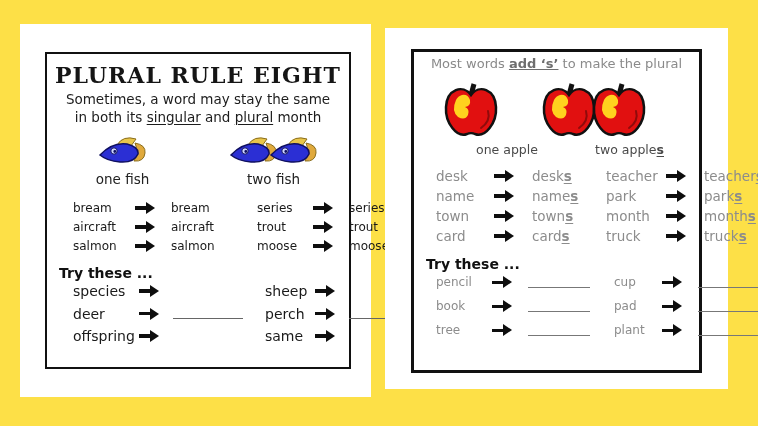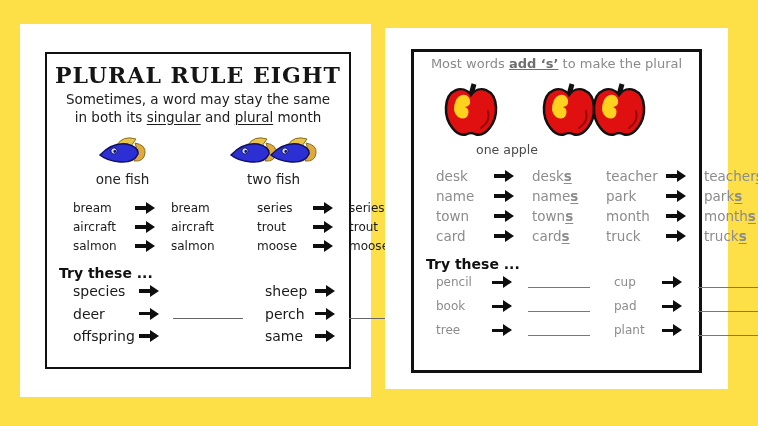--- a/index.html
+++ b/index.html
@@ -192,20 +192,21 @@
           <svg width="58" height="60" viewBox="0 0 56 60">
             <path d="M28 14 L31 3" stroke="#111" stroke-width="5" fill="none"></path>
             <path d="M28 14 C 20 3 4 8 3 26 C 2 42 14 57 24 53 C 26 52 30 52 32 53 C 42 57 54 42 53 26 C 52 8 36 3 28 14 Z" fill="#e11010" stroke="#111" stroke-width="2.5"></path>
             <path d="M13 19 q -5 11 2 17 q 7 4 10 -2 q 2 -6 -3 -8 q 6 -1 5 -7 q -2 -6 -8 -5 q -4 1 -6 5 Z" fill="#ffd21e"></path>
             <path d="M45 30 q 3 10 -7 17" stroke="#8f0b0b" fill="none" stroke-width="2" stroke-linecap="round"></path>
           </svg>
         </div>
       </div>
       <div class="cap-row apple-caps">
         <div class="cap cap-gray c1">one apple</div>
+        <div class="cap cap-gray c2"><span>two apple</span><span class="sfx">s</span></div>
       </div>
 
       <div class="pairs-grid-r">
         <span>desk</span>
         <span class="arrow"></span>
         <span><span>desk</span><span class="sfx">s</span></span>
         <span>teacher</span>
         <span class="arrow"></span>
         <span><span>teacher</span><span class="sfx">s</span></span>
 

